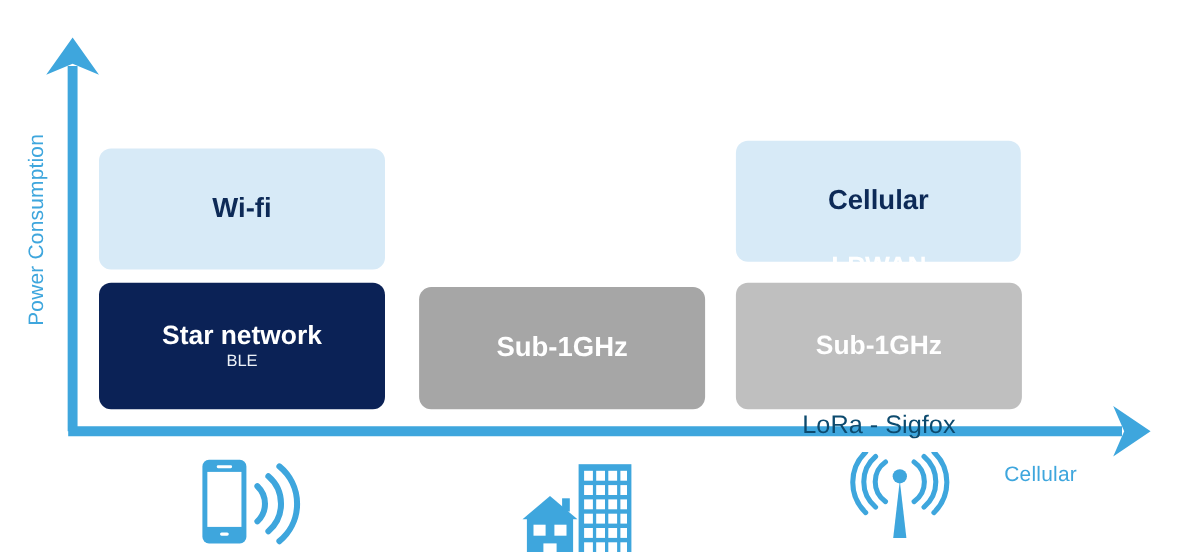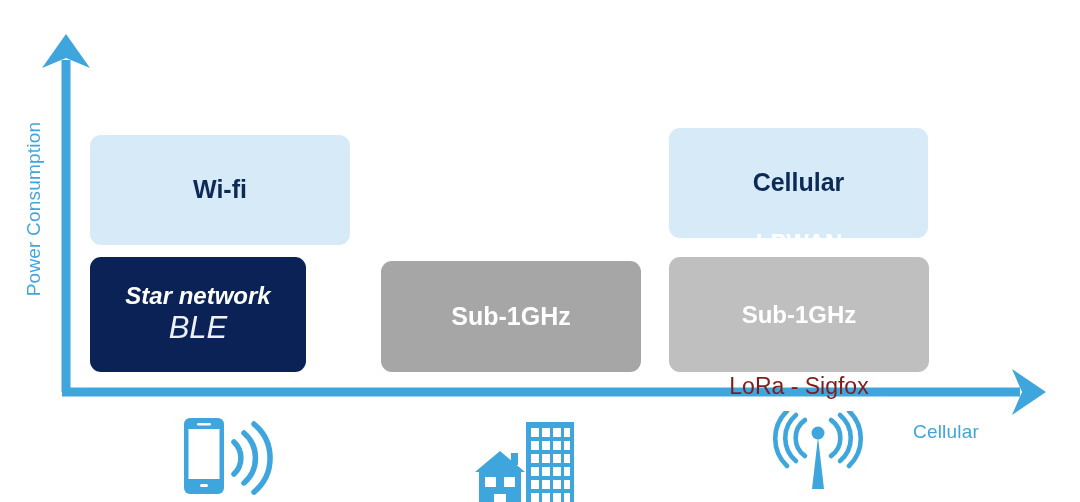--- a/index.html
+++ b/index.html
@@ -75,37 +75,37 @@
     color: #0D2A57;
   }
   .box-upper .tech-line { font-size: 25px; }
 
   
   .box-navy {
     background: #0B2256;
     color: #FFFFFF;
   }
   .box-navy .tech-line.strong { font-size: 24px; }
-  .box-navy .tech-line.light { font-size: 31px; color: #EDF2F8; }
+  .box-navy .tech-line.light { font-size: 15px; color: #EDF2F8; }
 
   
   .box-gray-dark {
     background: #A6A6A6;
     color: #FFFFFF;
   }
   .box-gray-dark .tech-line { font-size: 25px; }
 
   
   .box-gray-light {
     background: #BFBFBF;
     color: #FFFFFF;
     gap: 44px;
   }
   .box-gray-light .tech-line.strong { font-size: 24px; }
-  .box-gray-light .tech-line.light { font-size: 23px; color: #7f1d1d; }
+  .box-gray-light .tech-line.light { font-size: 23px; color: #0c4a6e; }
 
   
   .icon-wrap {
     position: absolute;
   }
   .icon-wrap svg { display: block; }
 </style>
 </head>
 <body>
 
@@ -127,21 +127,21 @@
   <div class="axis-label x-axis-label">Cellular</div>
 
   <div class="tech-box box-upper" style="left:90px; top:135px; width:260px; height:110px;">
     <span class="tech-line strong">Wi-fi</span>
   </div>
 
   <div class="tech-box box-upper" style="left:669px; top:128px; width:259px; height:110px;">
     <span class="tech-line strong">Cellular</span>
   </div>
 
-  <div class="tech-box box-navy" style="left:90px; top:257px; width:216px; height:115px;font-style:italic;">
+  <div class="tech-box box-navy" style="left:90px; top:257px; width:260px; height:115px;">
     <span class="tech-line strong">Star network</span>
     <span class="tech-line light">BLE</span>
   </div>
 
   <div class="tech-box box-gray-dark" style="left:381px; top:261px; width:260px; height:111px;">
     <span class="tech-line strong">Sub-1GHz</span>
   </div>
 
   <div class="tech-box box-gray-light" style="left:669px; top:257px; width:260px; height:115px;">
     <span class="tech-line strong">LPWAN</span>

